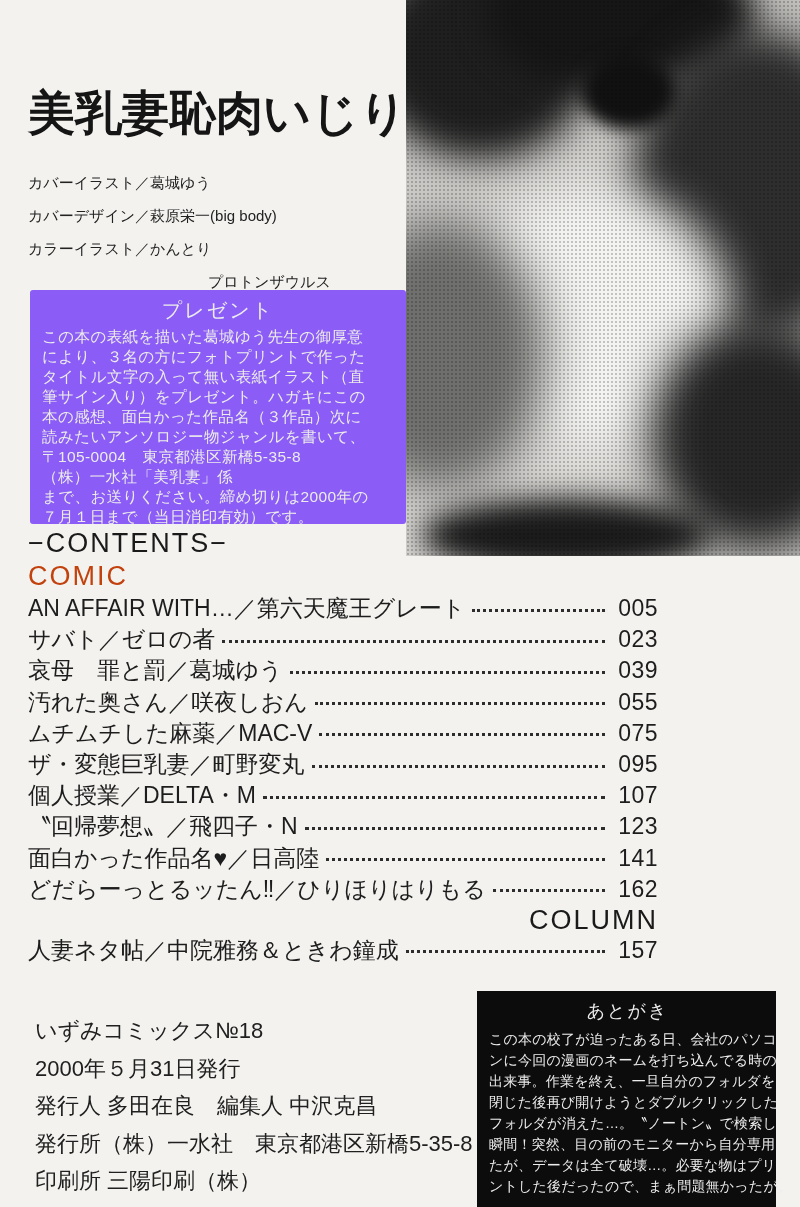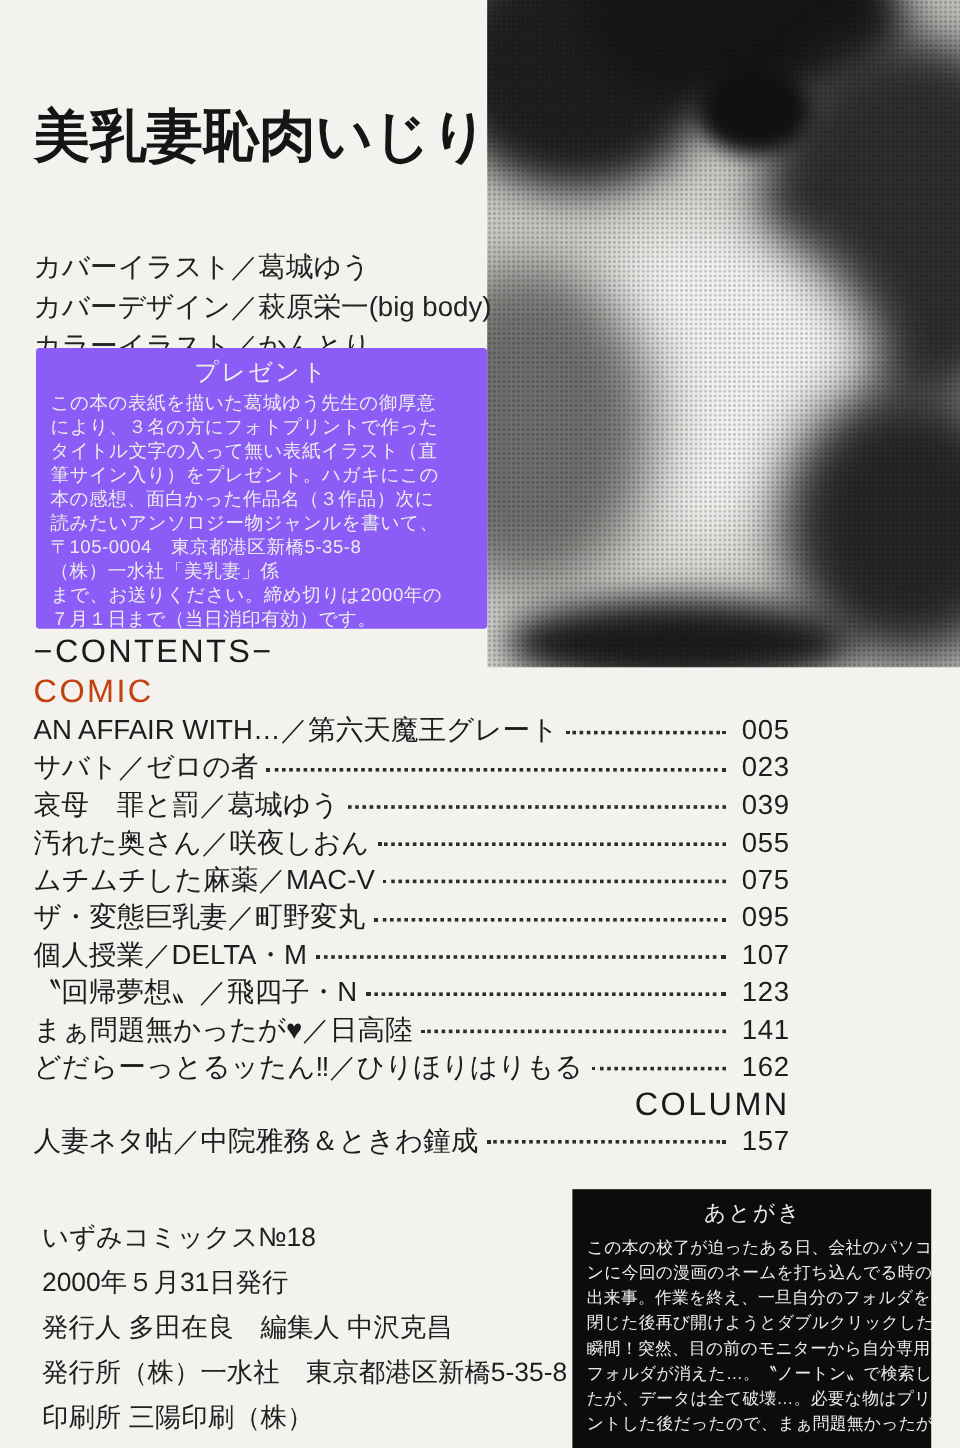--- a/index.html
+++ b/index.html
@@ -33,21 +33,21 @@
     background-size:4px 4px;mix-blend-mode:multiply;
   }
 
   
   .book-title{
     position:absolute;left:28px;top:82px;width:380px;
     font-family:Liberation Mono, monospace;
     font-weight:bold;font-size:47px;letter-spacing:0px;white-space:nowrap;
     color:#151515;
   }
-  .credits{position:absolute;left:28px;top:166px;font-size:23px;line-height:33px;color:#222;margin-top:40px;}
+  .credits{position:absolute;left:28px;top:166px;font-size:15px;line-height:33px;color:#222;}
   .credit-indent{padding-left:180px;}
 
   
   .present-box{
     position:absolute;left:30px;top:290px;width:376px;height:234px;
     background:#8b5cf6;color:#ececec;border-radius:3px;
     padding:7px 12px 0 12px;box-sizing:border-box;
   }
   .present-title{text-align:center;font-size:20px;letter-spacing:2px;margin:0 0 3px 0;}
   .present-line{font-size:15.5px;line-height:20px;letter-spacing:.4px;white-space:nowrap;}
@@ -152,21 +152,21 @@
       <span class="toc-title">個人授業／DELTA・M</span>
       <span class="leader"></span>
       <span class="toc-page">107</span>
     </li>
     <li class="toc-row">
       <span class="toc-title">〝回帰夢想〟／飛四子・N</span>
       <span class="leader"></span>
       <span class="toc-page">123</span>
     </li>
     <li class="toc-row">
-      <span class="toc-title">まぁ問題無かったが♥／日高陸</span>
+      <span class="toc-title">面白かった作品名♥／日高陸</span>
       <span class="leader"></span>
       <span class="toc-page">141</span>
     </li>
     <li class="toc-row">
       <span class="toc-title">どだらーっとるッたん‼／ひりほりはりもる</span>
       <span class="leader"></span>
       <span class="toc-page">162</span>
     </li>
     <li class="column-heading">COLUMN</li>
     <li class="toc-row">
@@ -183,19 +183,19 @@
     <div>発行所（株）一水社　東京都港区新橋5-35-8</div>
     <div>印刷所 三陽印刷（株）</div>
   </div>
 
   <div class="afterword-box">
     <div class="afterword-title">あとがき</div>
     <div class="afterword-line">この本の校了が迫ったある日、会社のパソコ</div>
     <div class="afterword-line">ンに今回の漫画のネームを打ち込んでる時の</div>
     <div class="afterword-line">出来事。作業を終え、一旦自分のフォルダを</div>
     <div class="afterword-line">閉じた後再び開けようとダブルクリックした</div>
+    <div class="afterword-line">フォルダが消えた…。〝ノートン〟で検索し</div>
     <div class="afterword-line">瞬間！突然、目の前のモニターから自分専用</div>
-    <div class="afterword-line">フォルダが消えた…。〝ノートン〟で検索し</div>
     <div class="afterword-line">たが、データは全て破壊…。必要な物はプリ</div>
     <div class="afterword-line">ントした後だったので、まぁ問題無かったが。</div>
   </div>
 
 </div>
 
 </body></html>

